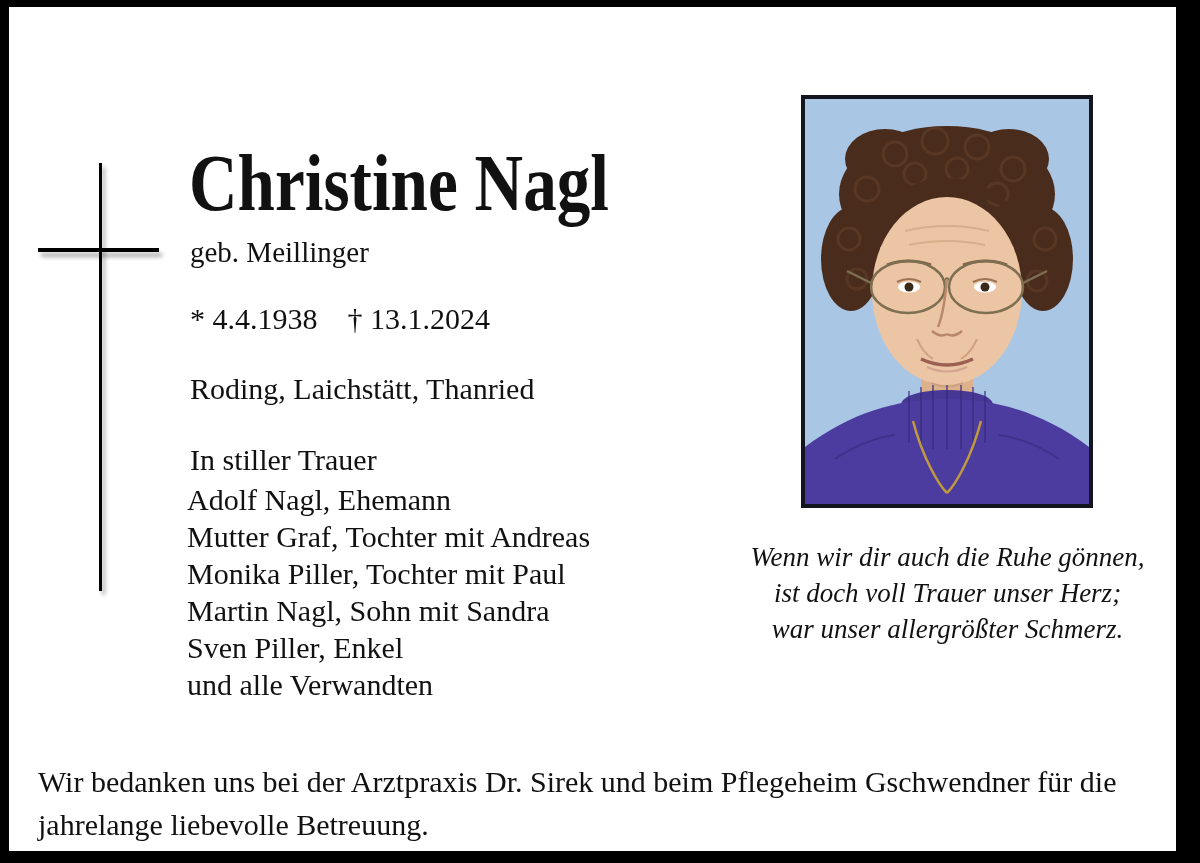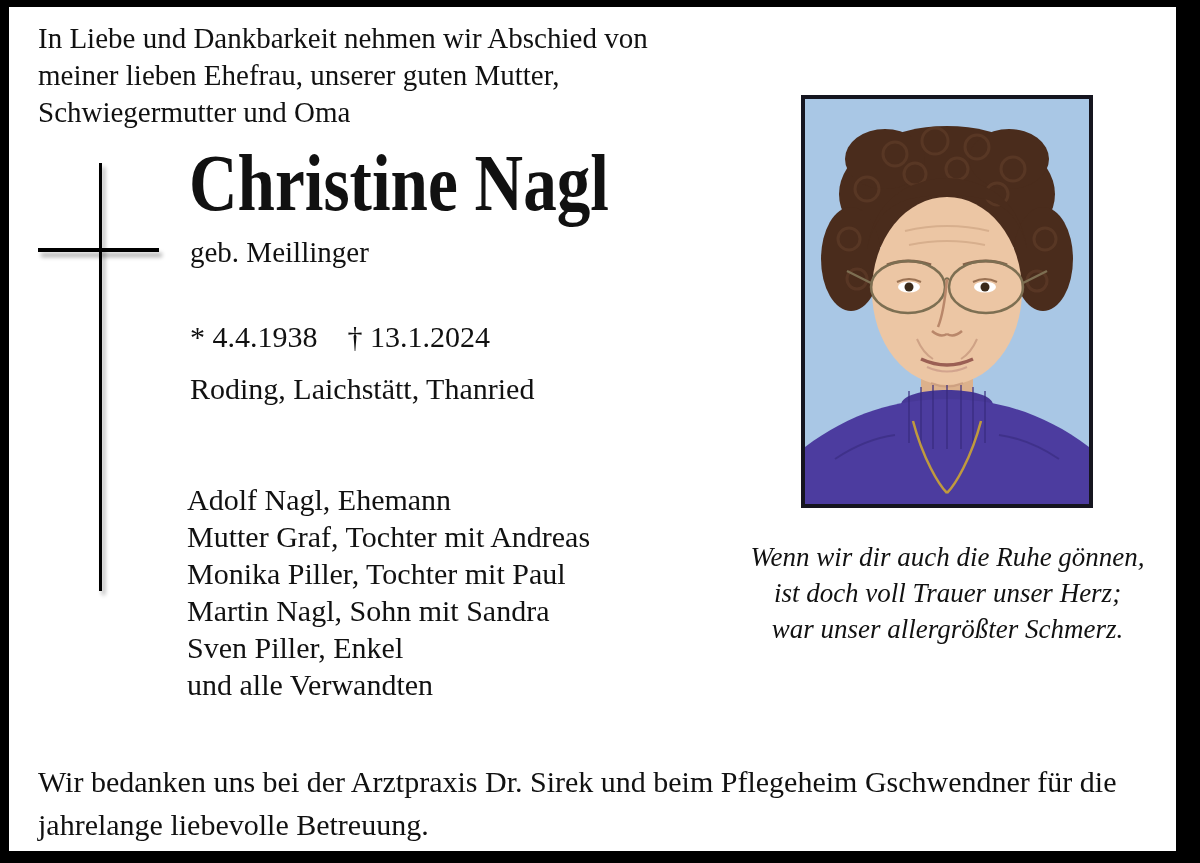--- a/index.html
+++ b/index.html
@@ -33,21 +33,21 @@
     left:38px; top:248px; width:121px; height:4px;
     background:#000; box-shadow:3px 5px 4px rgba(0,0,0,.33);
   }
   .deceased-name{
     left:189px; top:141px;
     font-size:80px; font-weight:bold; line-height:1.05;
     white-space:nowrap; transform:scaleX(.84); transform-origin:left top;
     letter-spacing:0;
   }
   .maiden{left:190px; top:236px; font-size:29px;}
-  .dates{left:190px; top:302px; font-size:30px; white-space:nowrap;margin-top:18px;}
+  .dates{left:190px; top:302px; font-size:30px; white-space:nowrap;}
   .dates .birth{margin-right:30px;}
   .residence{left:190px; top:372px; font-size:30px; white-space:nowrap;}
   .mourn-head{left:190px; top:443px; font-size:30px;}
   .mourners{left:187px; top:481px; font-size:30px; line-height:37px; white-space:nowrap;}
   .mourners .b, .residence .b{font-weight:normal;}
   .footer1{left:38px; top:722px; font-size:30px; white-space:nowrap;}
   .footer2{left:38px; top:760px; width:1132px; font-size:30px; line-height:43px;}
   
   .photo{
     left:801px; top:95px; width:284px; height:405px;
@@ -60,38 +60,38 @@
     font-size:27px; line-height:36px; font-style:italic; text-align:center;
     white-space:nowrap;
   }
 </style>
 </head>
 <body>
 
 <div class="page">
   <div class="sheet"></div>
 
-  <div class="abs intro">In Liebe und Dankbarkeit nehmen wir Abschied von meiner lieben Ehefrau, unserer guten Mutter, Schwiegermutter und Oma</div>
 
   <div>
     <div class="abs cross-v"></div>
     <div class="abs cross-h"></div>
   </div>
 
   <div class="abs deceased-name">Christine Nagl</div>
   <div class="abs maiden">geb. Meillinger</div>
 
   <div class="abs dates">
     <span class="birth">* 4.4.1938</span><span>† 13.1.2024</span>
   </div>
 
   <div class="abs residence">
     <span class="b">Roding</span><span>, Laichstätt, Thanried</span>
   </div>
 
+  <div class="abs mourn-head">In stiller Trauer</div>
 
   <div class="abs mourners">
       <div><span class="b">Adolf Nagl</span><span>, Ehemann</span></div>
       <div><span class="b">Mutter Graf,</span><span> Tochter mit </span><span class="b">Andreas</span></div>
       <div><span class="b">Monika Piller</span><span>, Tochter mit </span><span class="b">Paul</span></div>
       <div><span class="b">Martin Nagl</span><span>, Sohn mit </span><span class="b">Sandra</span></div>
       <div><span class="b">Sven Piller</span><span>, Enkel</span></div>
       <div>und alle Verwandten</div>
     </div>
 

